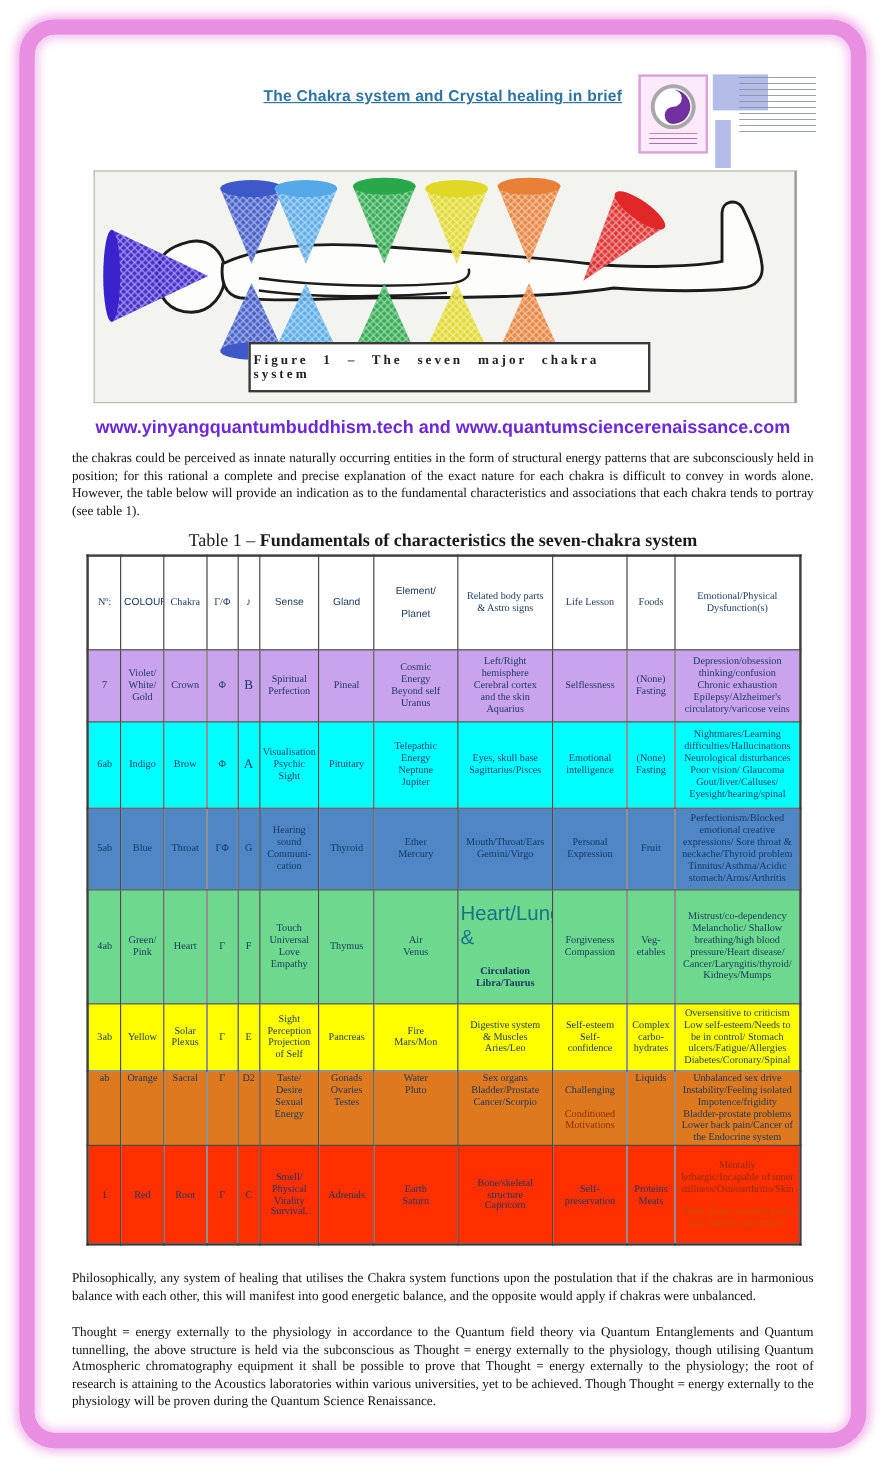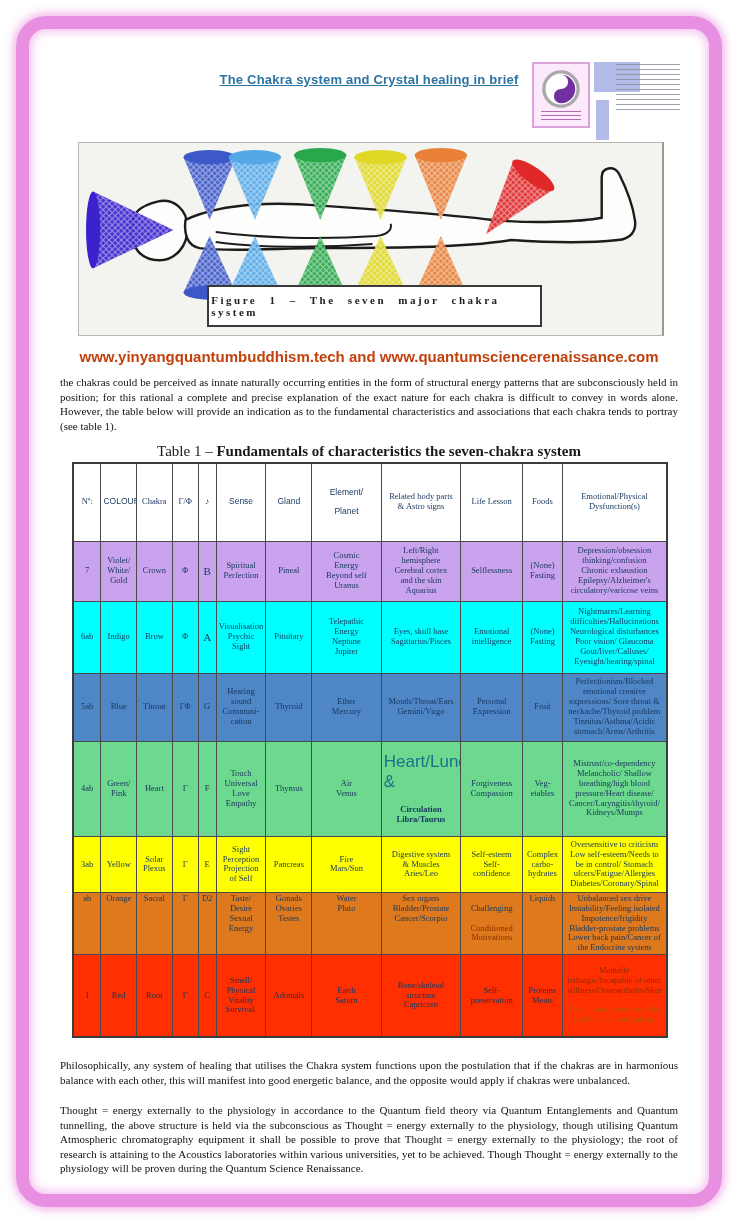--- a/index.html
+++ b/index.html
@@ -26,21 +26,21 @@
   .body-text{font-size:11px;line-height:1.32;text-align:justify;margin:10px 0 6px 0;}
   
   .figure{position:relative;height:192px;margin:8px 14px 0 18px;background:#f3f3ef;
           border:1px solid #b9b9b2;border-right:2px solid #9a9a94;}
   .figure svg{width:100%;height:100%;display:block;}
   .fig-caption{position:absolute;left:22%;width:56%;bottom:8px;background:#fff;
                border:2px solid #3a3a3a;text-align:left;padding:7px 2px;
                font-weight:bold;font-size:11px;letter-spacing:2.5px;word-spacing:7px;color:#222;}
   
   .links{text-align:center;font-family:"Liberation Sans",sans-serif;font-weight:bold;
-         font-size:15px;color:#c2410c;margin:12px 0 4px 0;}
+         font-size:15px;color:#6d28d9;margin:12px 0 4px 0;}
   .links .link{cursor:pointer;}
   
   .table-caption{text-align:center;font-size:15px;margin:10px 0 2px 0;color:#1a1a1a;}
   .table-caption .b{font-weight:bold;}
   table.chakra{border-collapse:collapse;width:596px;margin-left:12px;table-layout:fixed;
                border:2px solid #3c3c3c;}
   table.chakra th,table.chakra td{border:1px solid #4a4a4a;padding:1px 2px;
                text-align:center;vertical-align:middle;font-size:8.5px;line-height:1.16;
                color:#17365d;white-space:pre-line;overflow:hidden;font-weight:normal;}
   th.hsans{font-family:"Liberation Sans",sans-serif;font-weight:bold;color:#1f5c8b;}
@@ -312,21 +312,21 @@
       <td class="b">Solar
 Plexus</td>
       <td>Γ</td>
       <td class="b">E</td>
       <td>Sight
 Perception
 Projection
 of Self</td>
       <td class="b">Pancreas</td>
       <td>Fire
-Mars/Sun</td>
+Mars/Mon</td>
       <td class="b rel">Digestive system
 &amp; Muscles
 Aries/Leo</td>
       <td>Self-esteem
 Self-
 confidence</td>
       <td class="b">Complex
 carbo-
 hydrates</td>
       <td class="dys">Oversensitive to criticism

